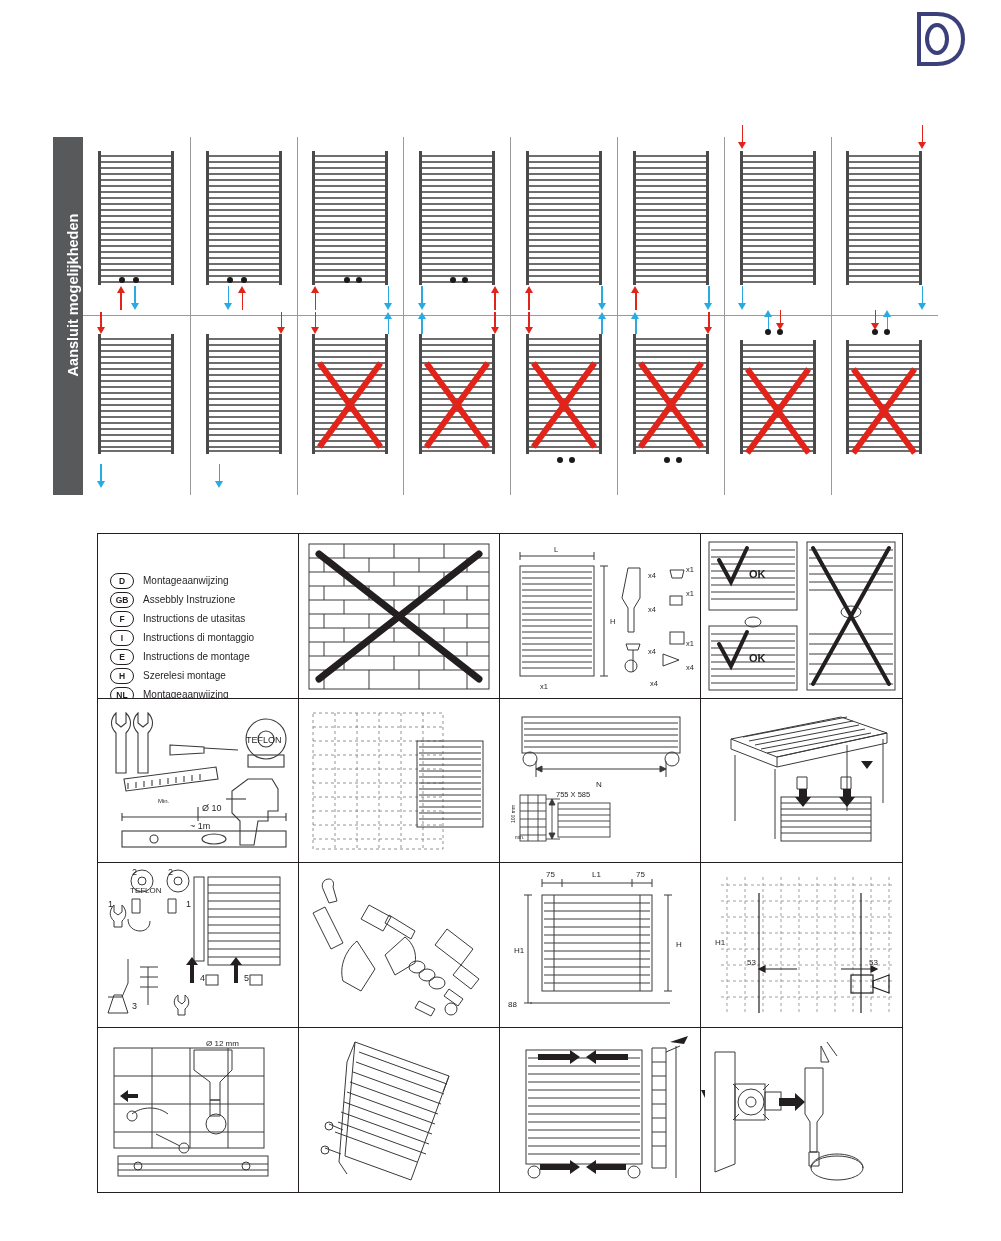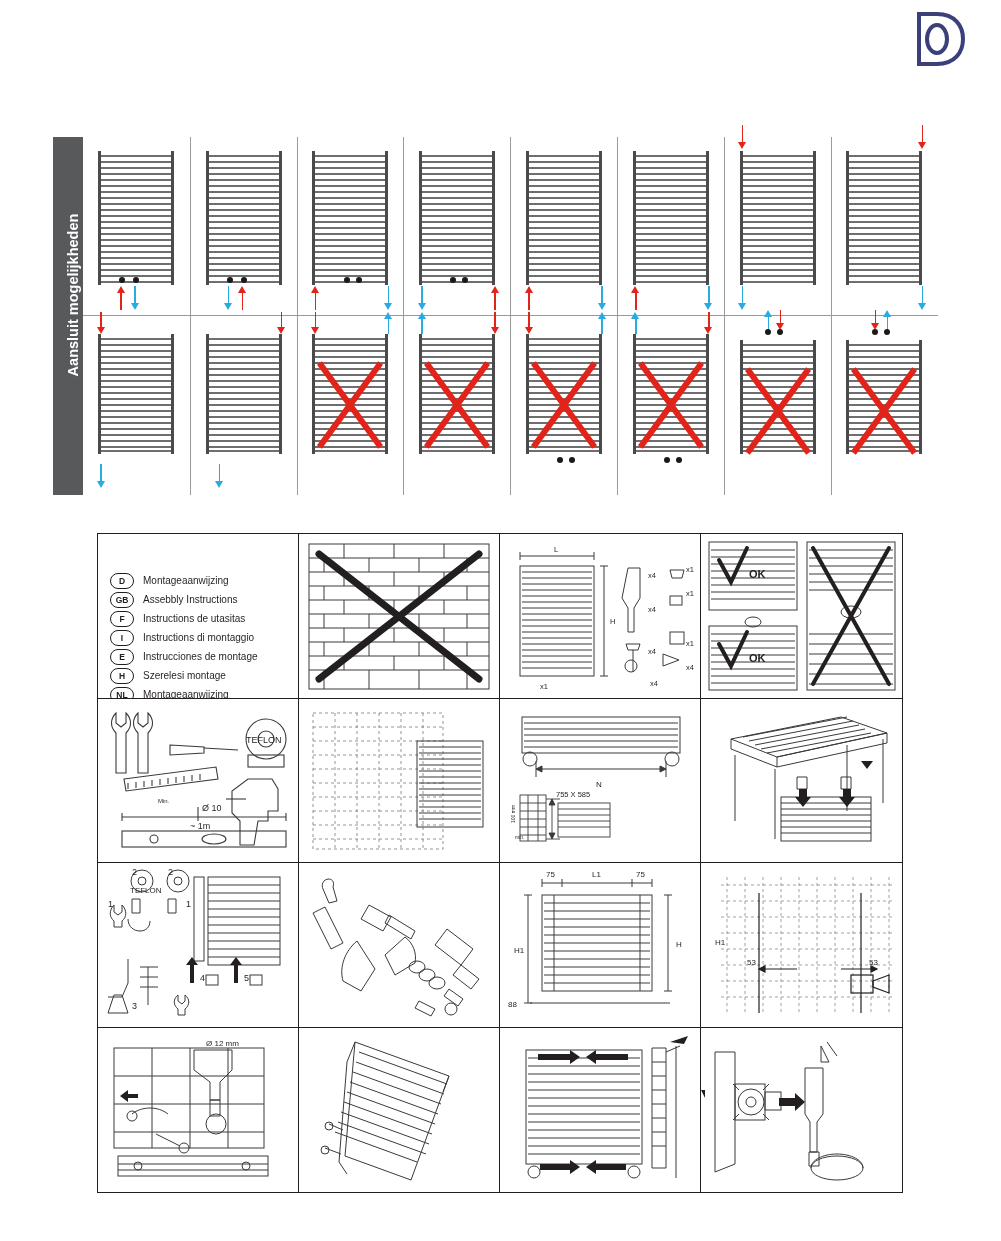--- a/index.html
+++ b/index.html
@@ -728,33 +728,33 @@
   <div class="inst-grid">
 
     <div class="inst-cell">
       <div class="lang-list">
         <div class="lang-row">
             <div class="lang-code">D</div>
             <div class="lang-name">Montageaanwijzing</div>
           </div>
         <div class="lang-row">
             <div class="lang-code">GB</div>
-            <div class="lang-name">Assebbly Instructions</div>
+            <div class="lang-name">Assebbly Instruzione</div>
           </div>
         <div class="lang-row">
             <div class="lang-code">F</div>
             <div class="lang-name">Instructions de utasitas</div>
           </div>
         <div class="lang-row">
             <div class="lang-code">I</div>
             <div class="lang-name">Instructions di montaggio</div>
           </div>
         <div class="lang-row">
             <div class="lang-code">E</div>
-            <div class="lang-name">Instrucciones de montage</div>
+            <div class="lang-name">Instructions de montage</div>
           </div>
         <div class="lang-row">
             <div class="lang-code">H</div>
             <div class="lang-name">Szerelesi montage</div>
           </div>
         <div class="lang-row">
             <div class="lang-code">NL</div>
             <div class="lang-name">Montageaanwijzing</div>
           </div>
       </div>

